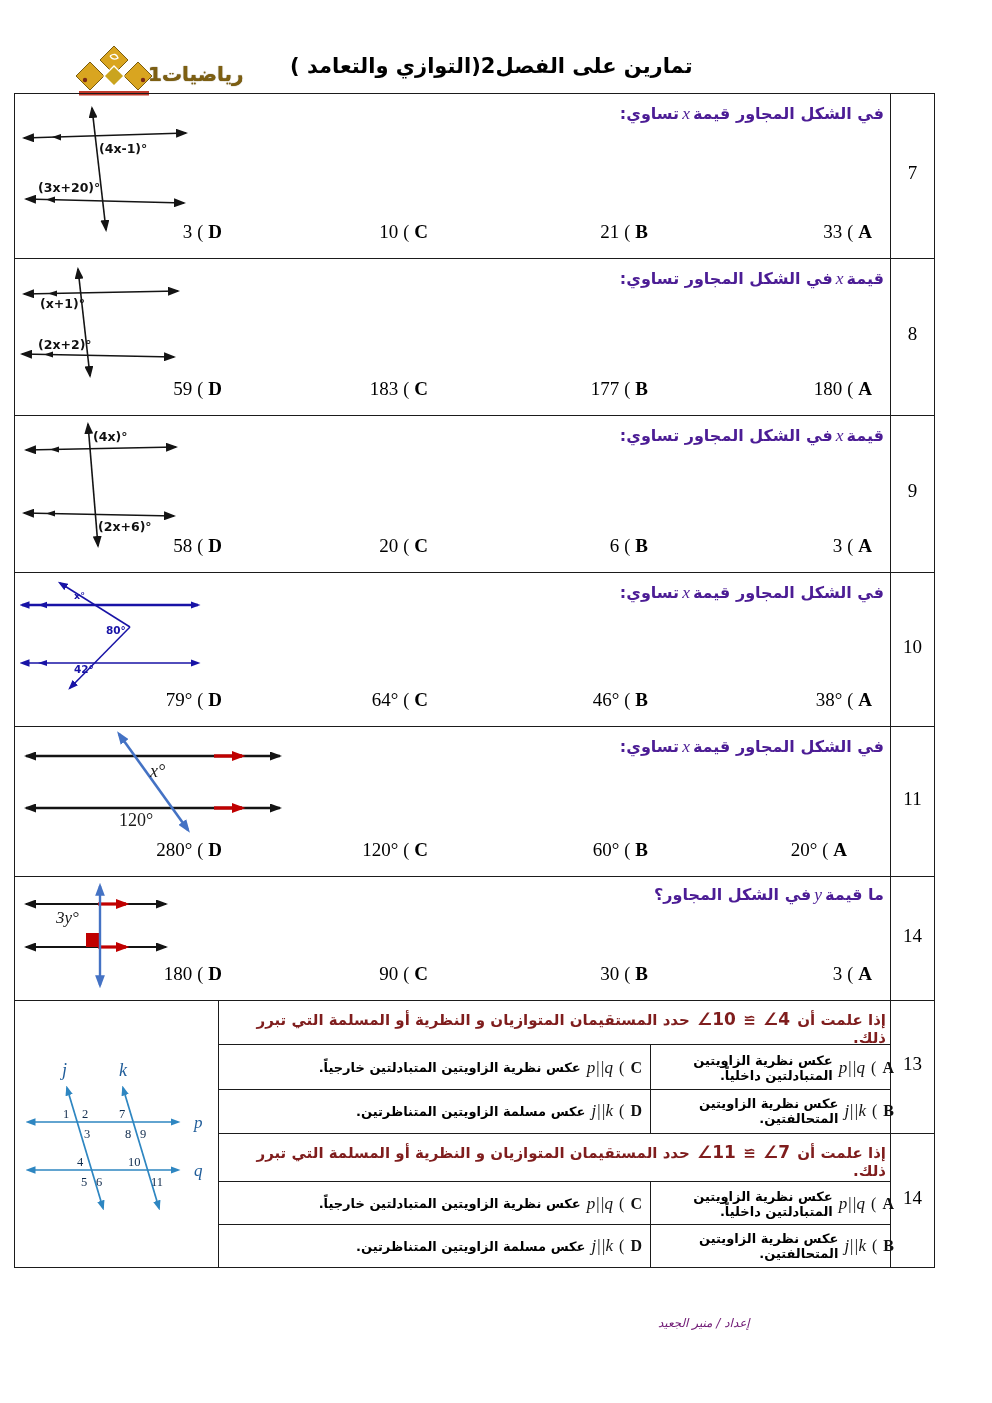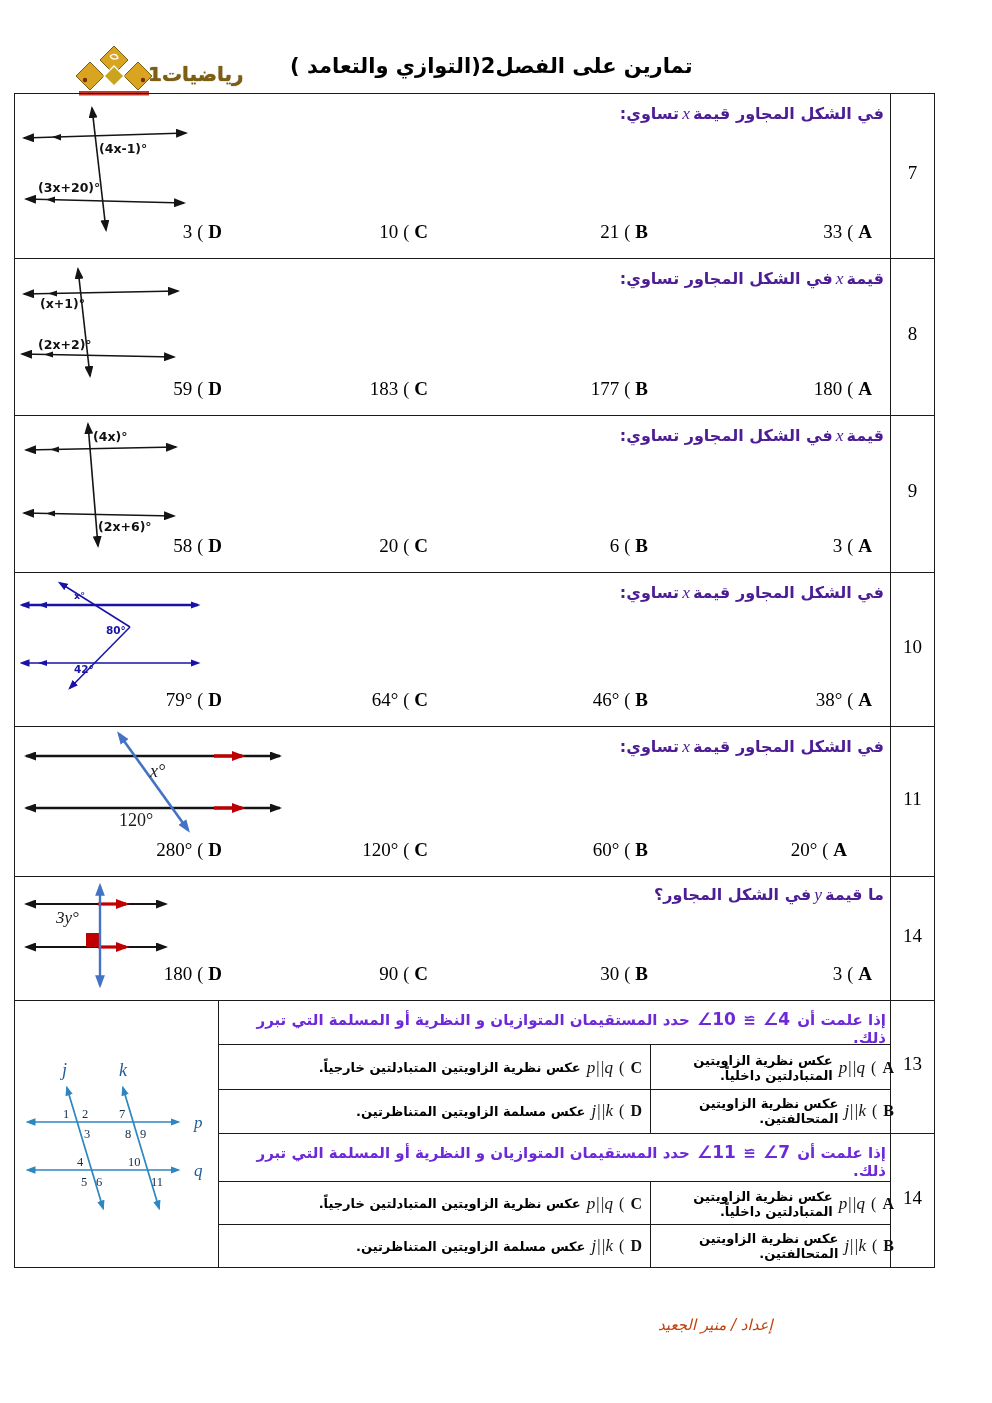--- a/index.html
+++ b/index.html
@@ -18,31 +18,31 @@
   .qvar{font-family:"Liberation Serif","DejaVu Serif",serif;font-style:italic;font-weight:400;
         font-size:17.5px;padding:0 3px;}
   .ans-strip{position:absolute;left:0;width:100%;}
   .ans-group{position:absolute;display:flex;align-items:baseline;gap:5px;justify-content:flex-end;
         font-family:"Liberation Serif","DejaVu Serif",serif;color:#000;}
   .ans-val{font-size:19px;}
   .ans-paren{font-size:18px;}
   .ans-letter{font-weight:700;font-size:19px;}
   .qnum{position:absolute;width:45px;text-align:center;
         font-family:"Liberation Serif","DejaVu Serif",serif;font-size:19px;color:#000;}
-  .given{position:absolute;direction:rtl;text-align:right;font-size:15px;font-weight:700;color:#6d28d9;}
+  .given{position:absolute;direction:rtl;text-align:right;font-size:15px;font-weight:700;color:#7f1d1d;}
   .given .gmath{direction:ltr;unicode-bidi:isolate;font-weight:700;font-size:17px;padding:0 2px;
         font-family:"DejaVu Sans",sans-serif;}
   .opt-cell{position:absolute;display:flex;align-items:center;justify-content:flex-end;gap:6px;
         padding-right:6px;box-sizing:border-box;}
   .opt-text{direction:rtl;font-size:13px;font-weight:700;color:#000;}
   .opt-math{font-family:"Liberation Serif","DejaVu Serif",serif;font-style:italic;font-size:17px;}
   .opt-paren,.opt-letter{font-family:"Liberation Serif","DejaVu Serif",serif;font-size:16px;}
   .opt-letter{font-weight:700;}
   .footer-credit{position:absolute;left:658px;top:1316px;width:212px;direction:rtl;text-align:left;
-        font-size:15px;font-weight:500;color:#c2410c;font-style:italic;}
+        font-size:12px;font-weight:500;color:#701a75;font-style:italic;}
   svg text{user-select:none;}
 </style>
 </head>
 <body>
 
 <div class="page">
 
   
   <svg width="0" height="0">
     <defs>

